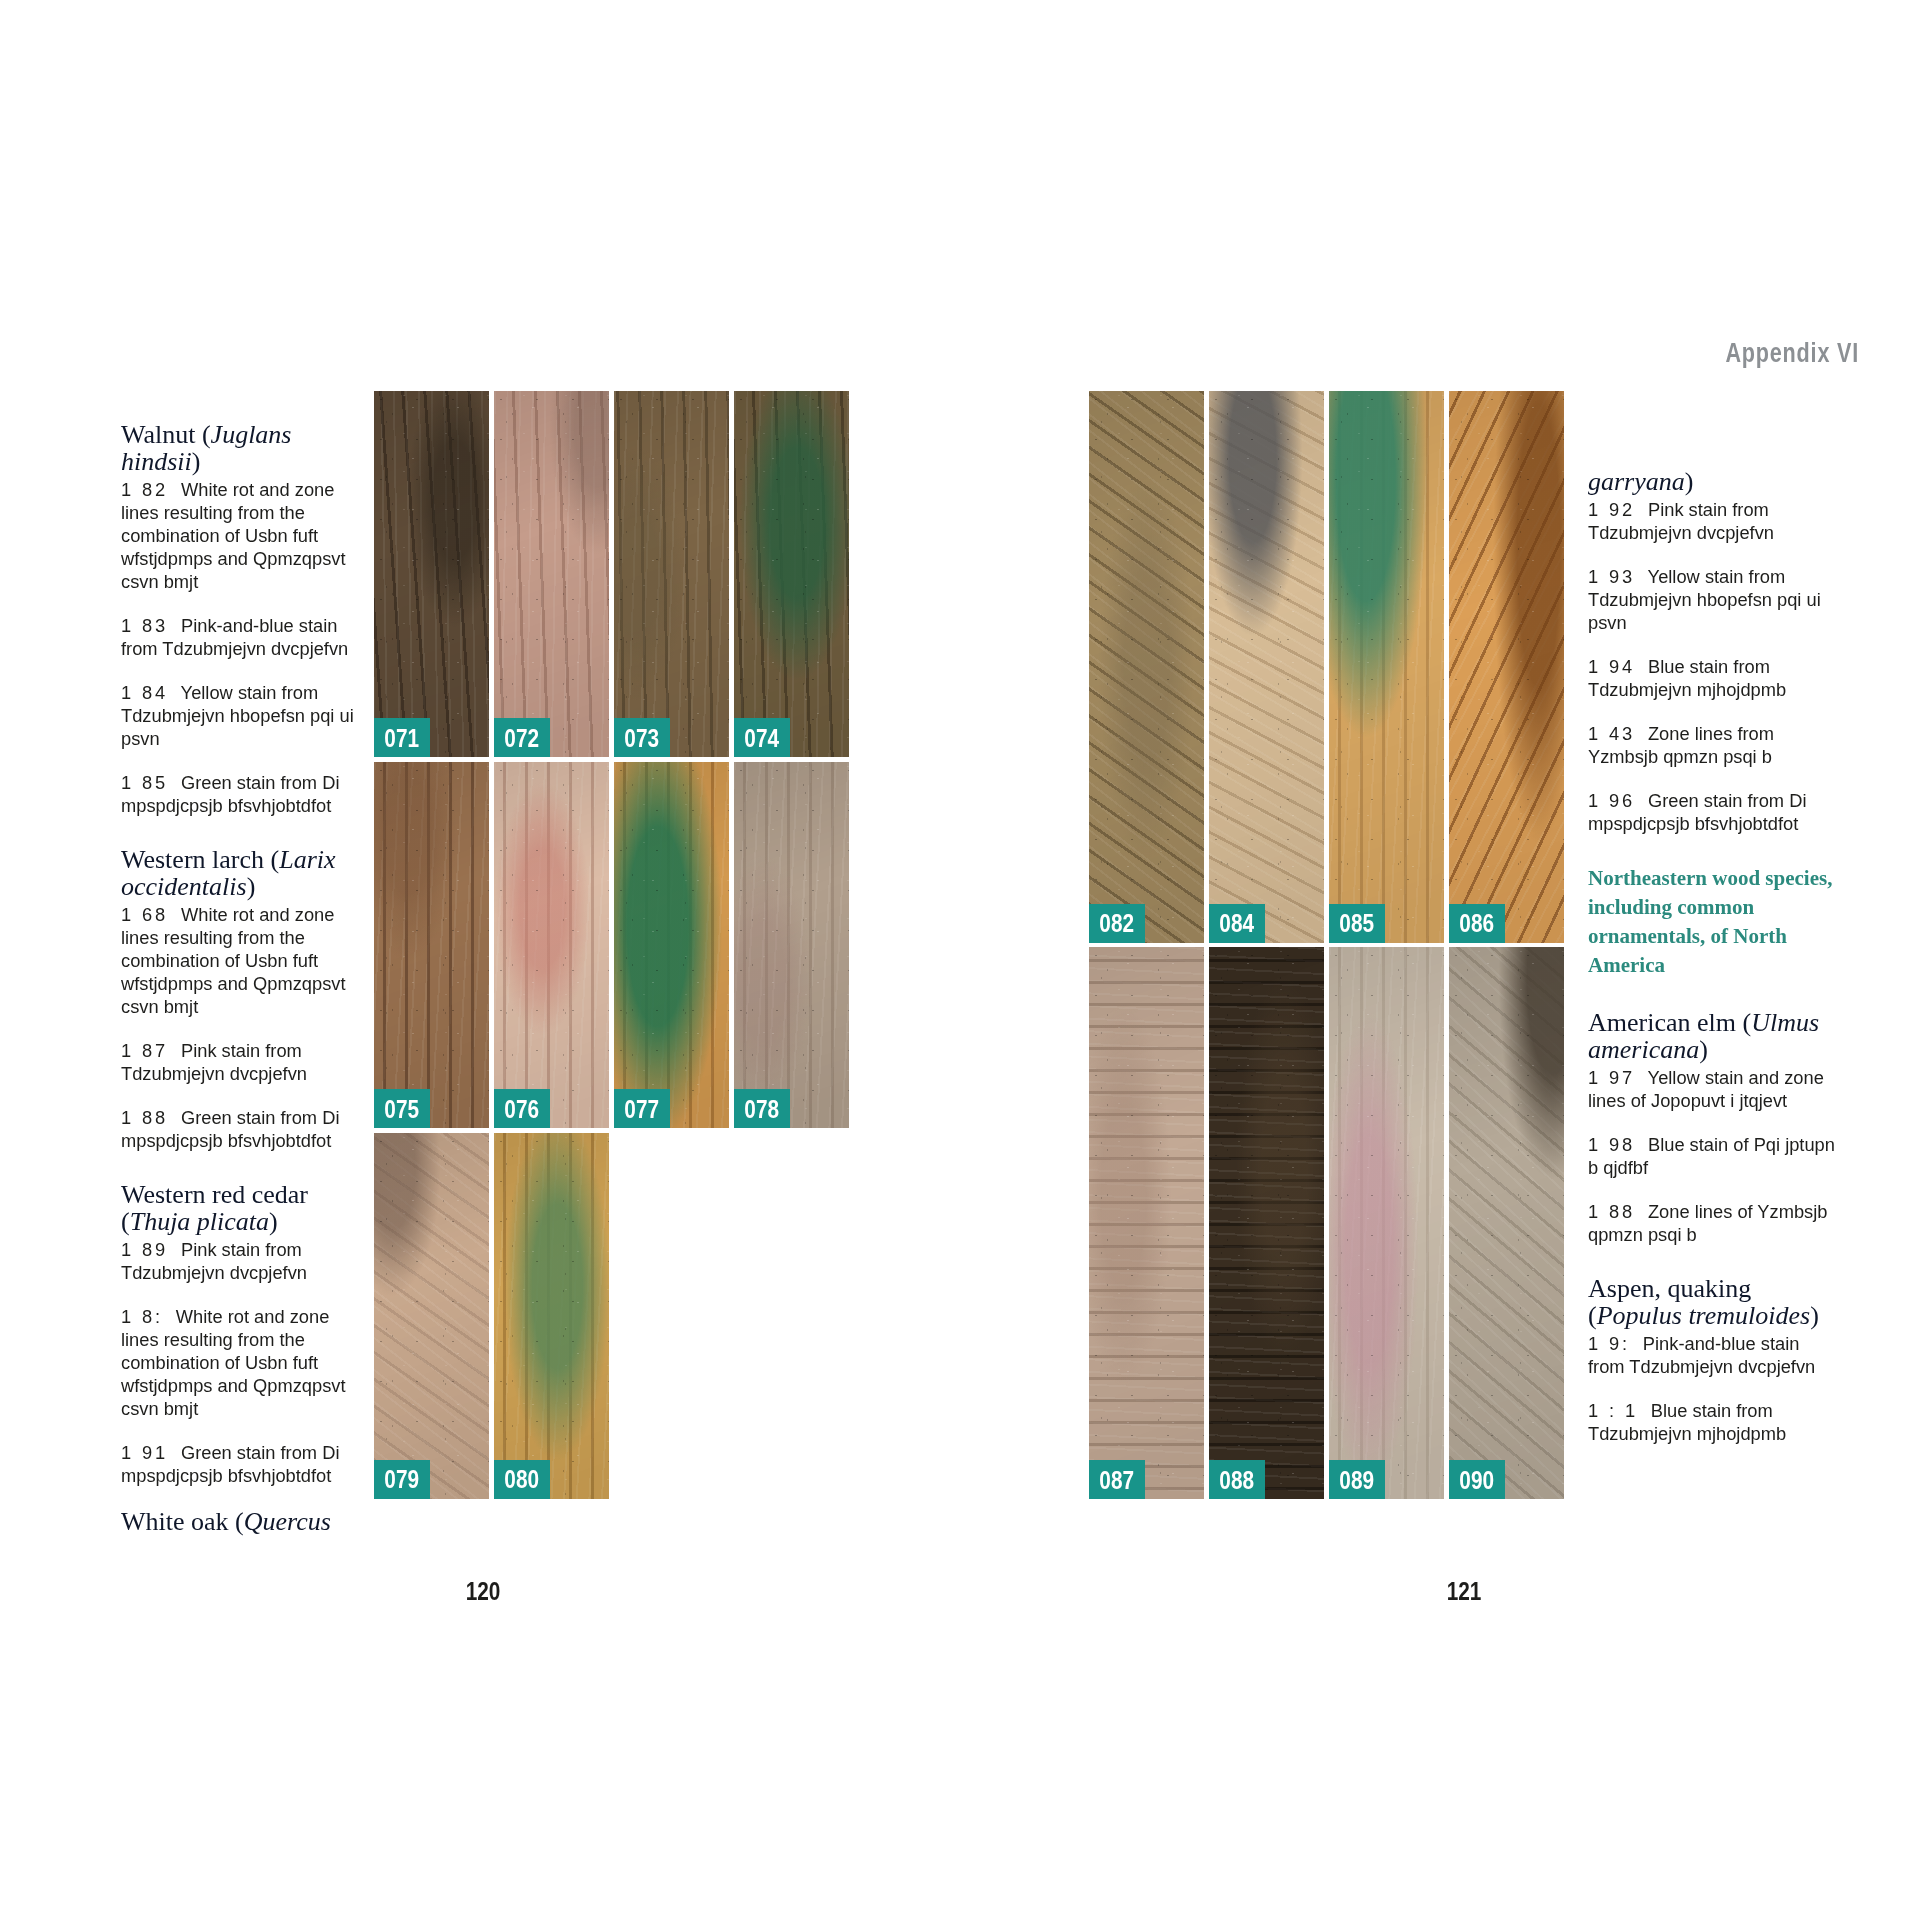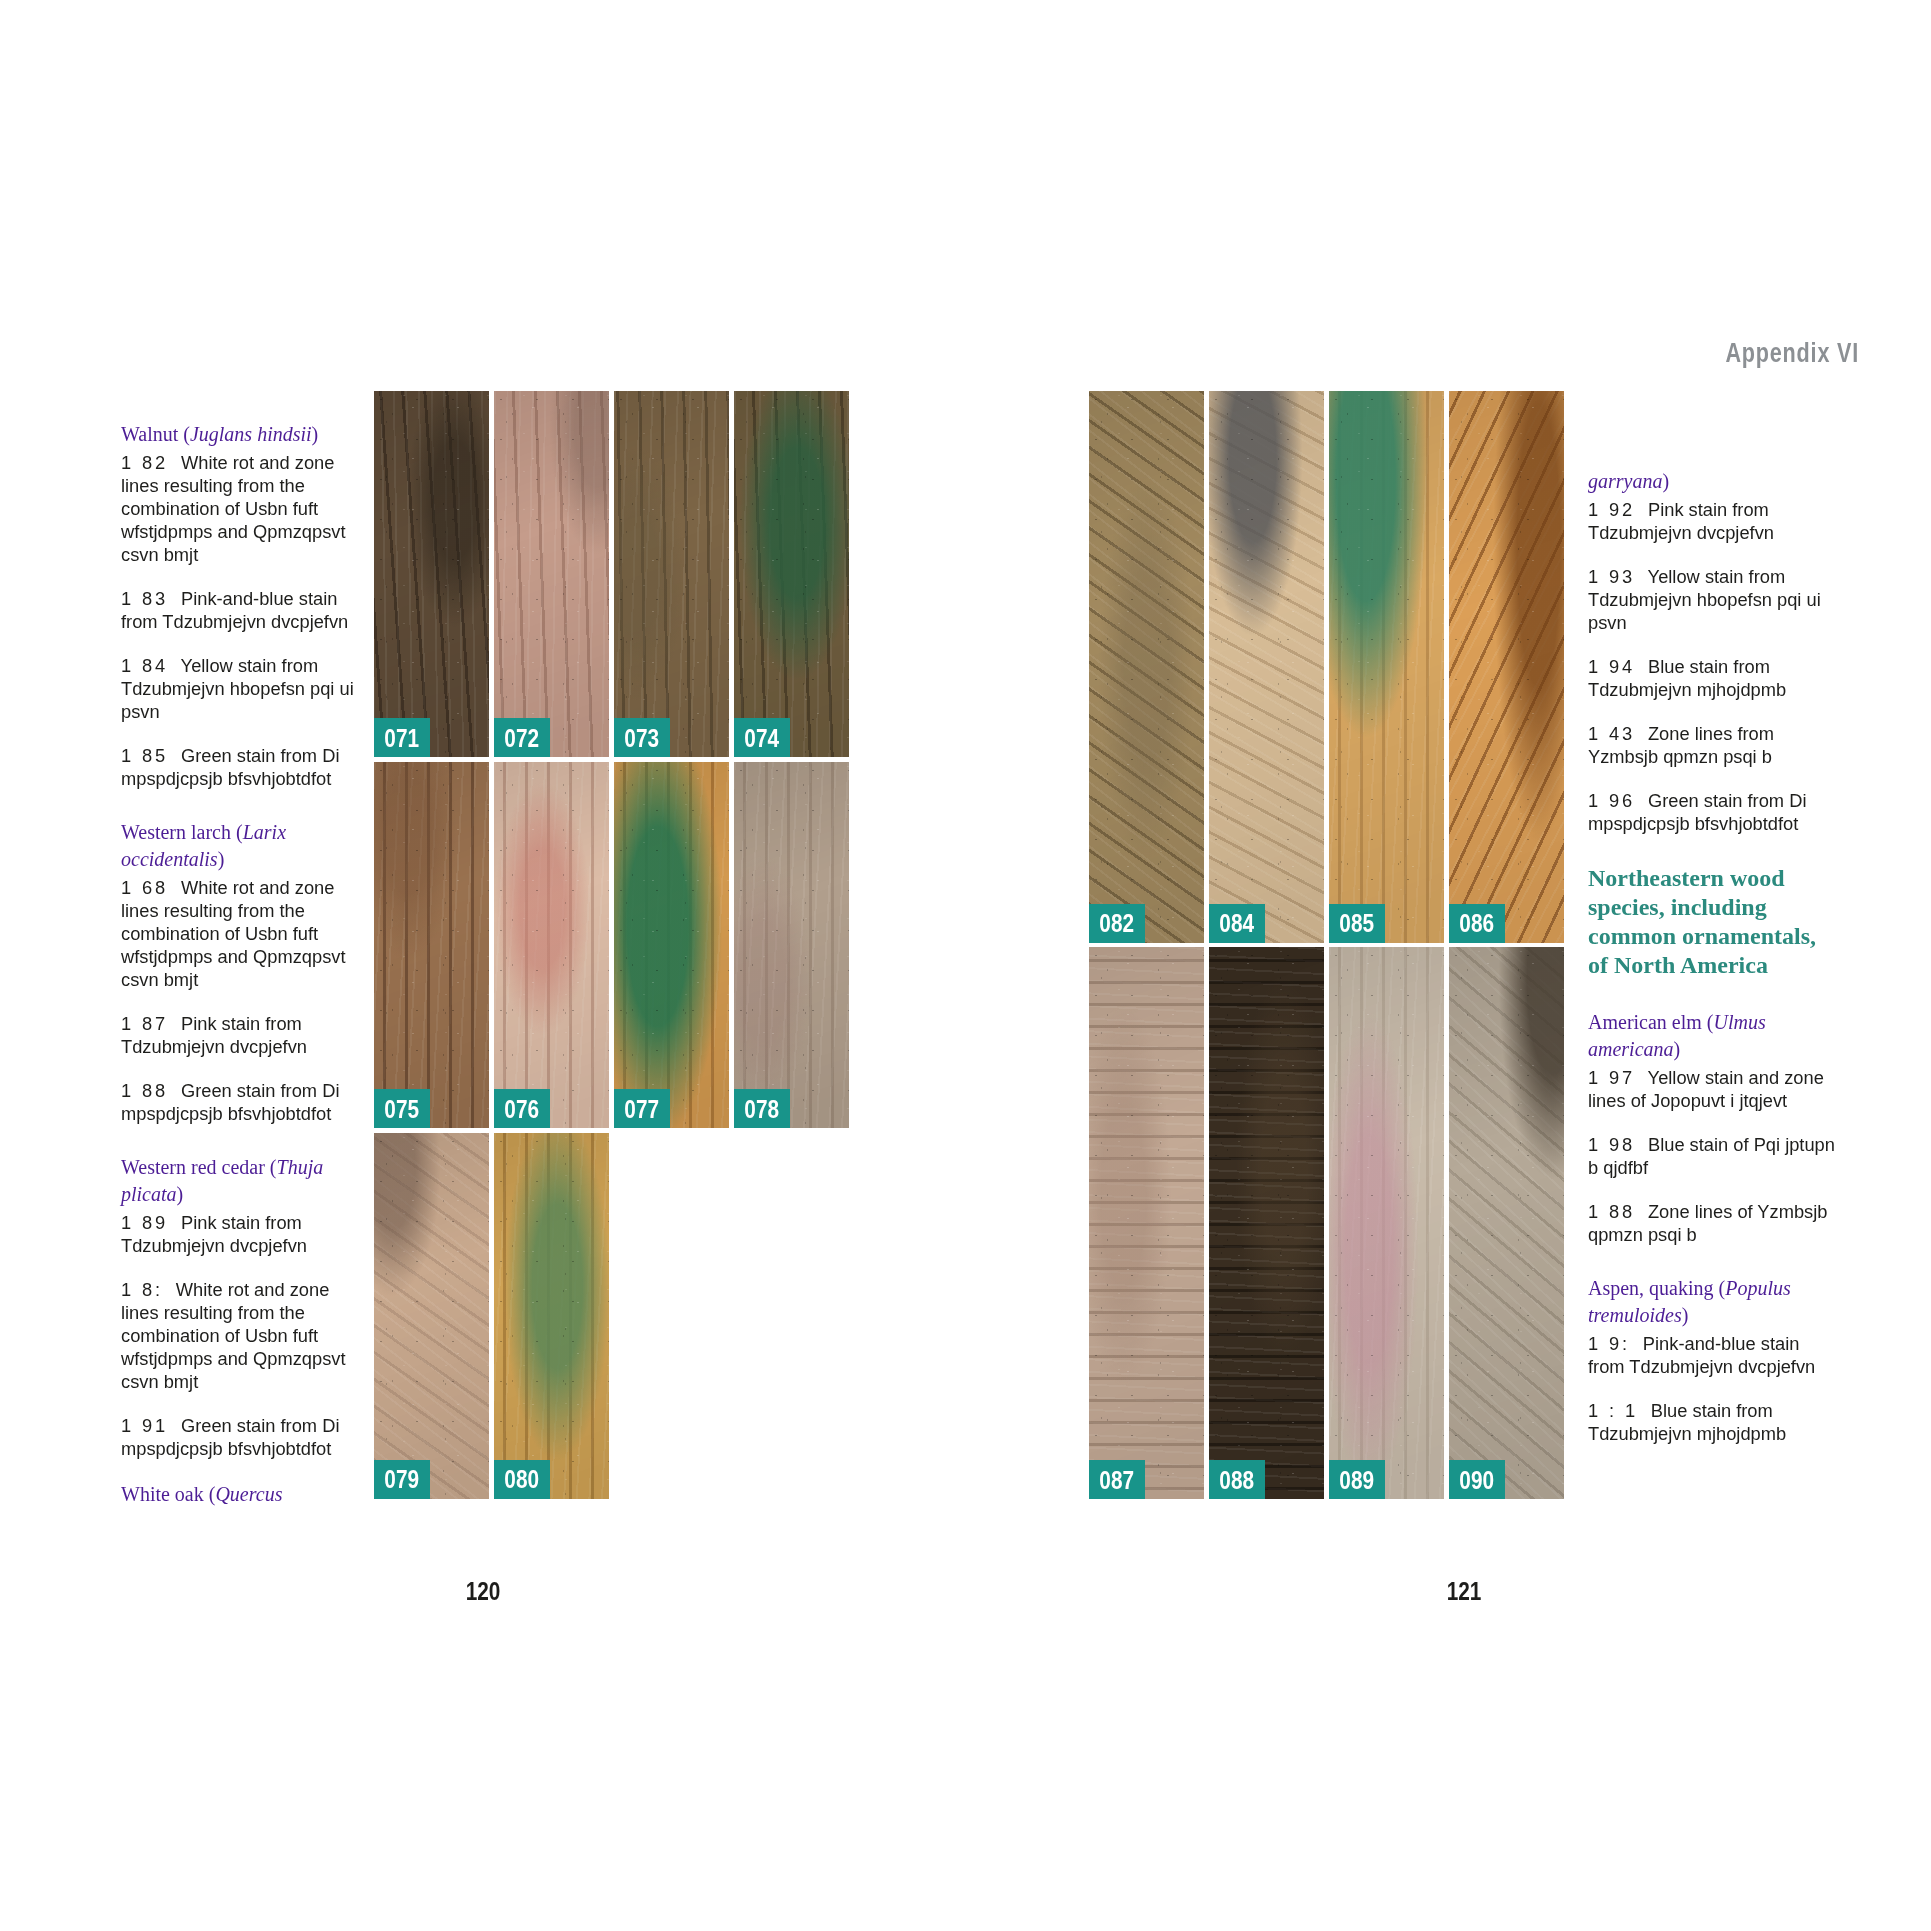--- a/index.html
+++ b/index.html
@@ -26,29 +26,29 @@
   .pageno-left{left:454px;}
   .pageno-right{left:1435px;}
 
   
   .captions{position:absolute;font-size:18.3px;line-height:23px;}
   .captions-left{left:121px;top:421px;width:236px;}
   .captions-right{left:1588px;top:468px;width:247px;}
   .cap{margin:0 0 21px;}
   .cap .num{letter-spacing:2.9px;margin-right:7.7px;}
   .species{
-    font-family:"Liberation Serif",serif;font-size:20px;line-height:27px;
-    margin:29px 0 2.9px;color:#4c1d95;
+    font-family:"Liberation Serif",serif;font-size:26px;line-height:27px;
+    margin:29px 0 2.9px;color:#0f172a;
   }
   .species.tight{margin-top:5.8px;}
   .captions > div:first-child{margin-top:0;}
   .species em{font-style:italic;}
   .theading{
     font-family:"Liberation Serif",serif;font-weight:700;
-    font-size:24px;line-height:29px;margin:29px 0 29px;
+    font-size:21px;line-height:29px;margin:29px 0 29px;
     color:var(--teal-heading,#2b8a7e);
   }
 
   
   .grid{
     position:absolute;top:391px;width:475px;height:1108px;
     display:grid;grid-template-columns:1fr 1fr 1fr 1fr;grid-auto-rows:1fr;gap:4.8px;
     background:#fff;
   }
   .grid-left{left:374px;}

